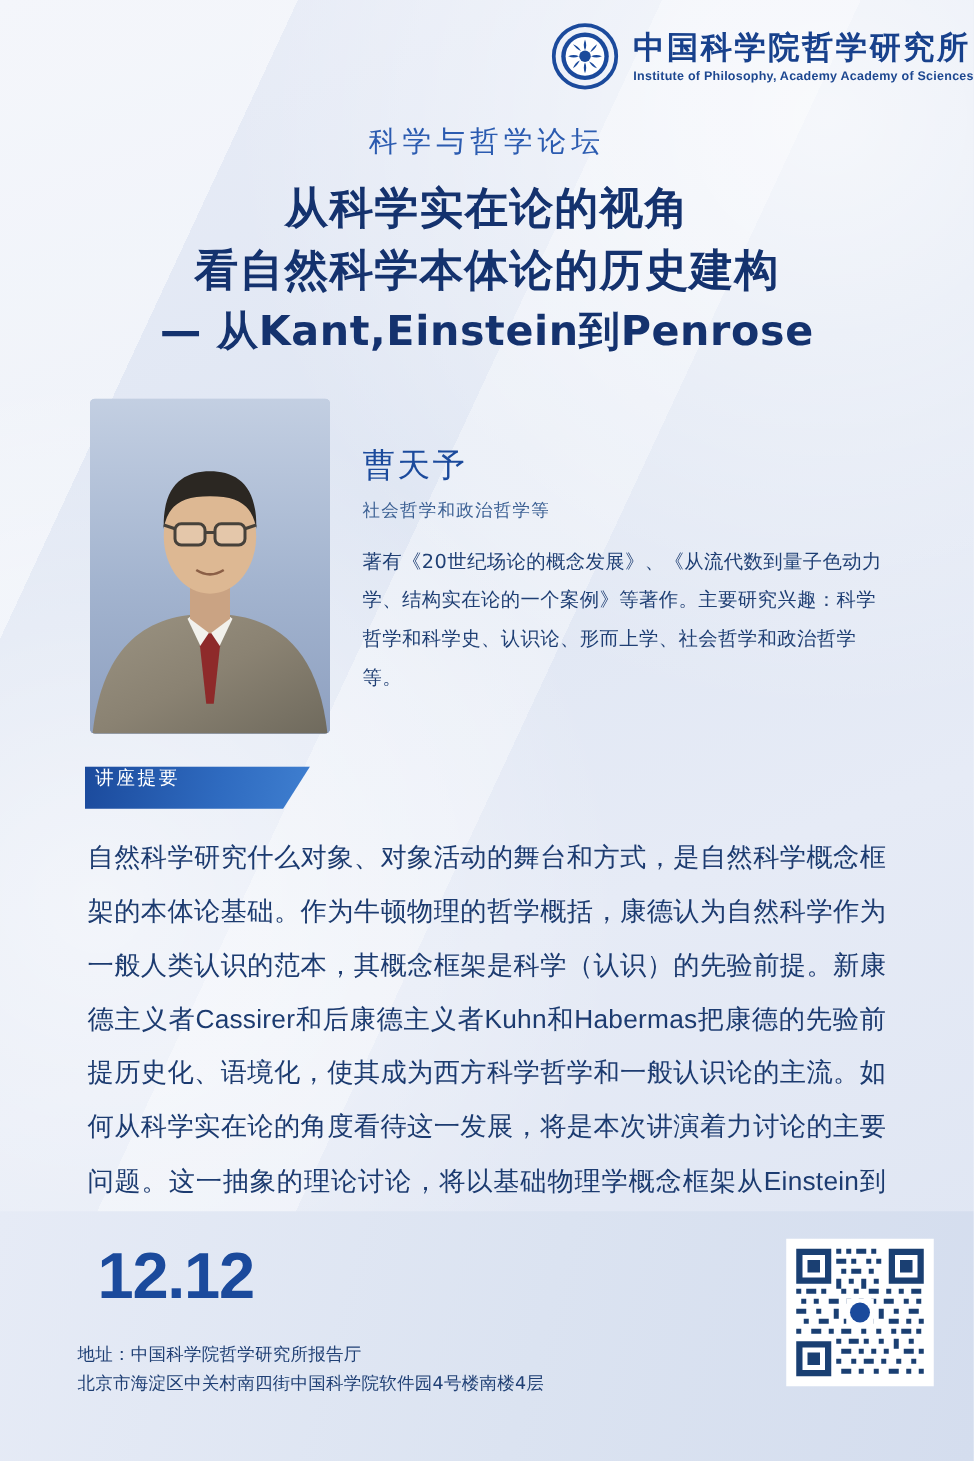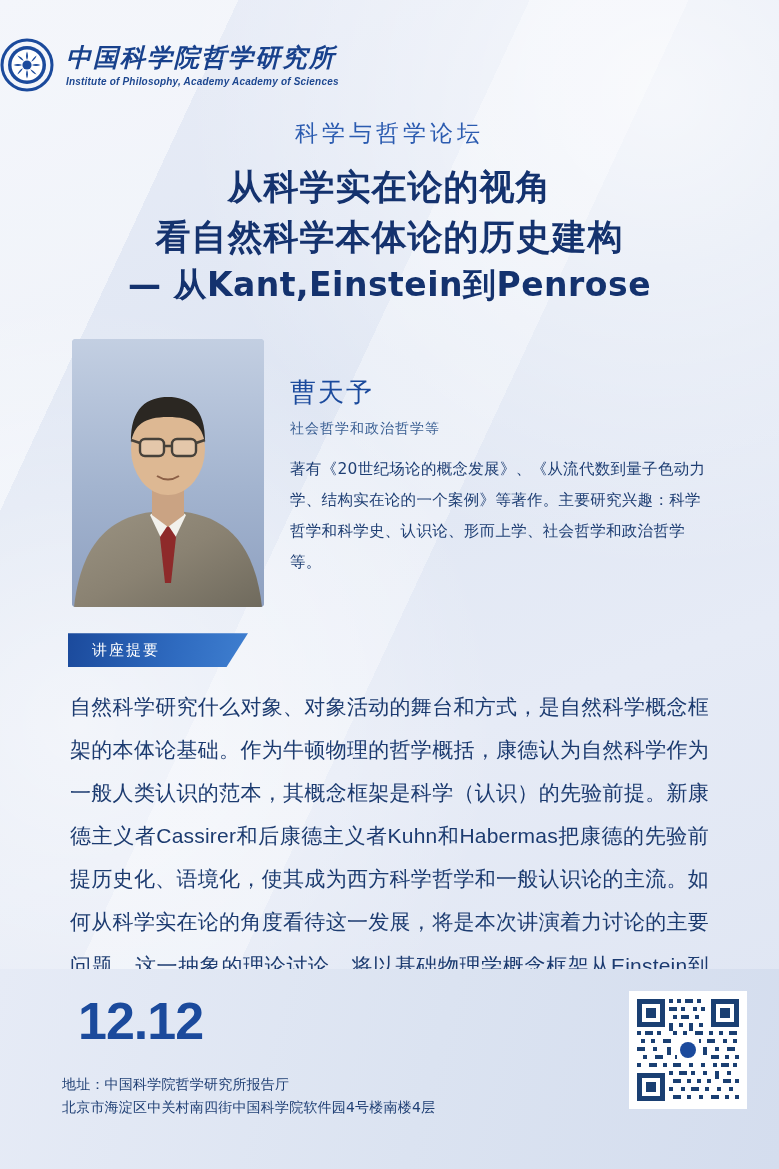--- a/index.html
+++ b/index.html
@@ -30,24 +30,23 @@
     inset: 0;
     background:
       linear-gradient(115deg, rgba(255,255,255,0.5) 0 18%, rgba(255,255,255,0) 18% 40%,
       rgba(255,255,255,0.35) 40% 52%, rgba(255,255,255,0) 52% 100%);
     pointer-events: none;
   }
   .poster > * { position: relative; }
 
   
   .header {
-    padding-top: 38px;
+    padding-top: 18px;
     display: flex;
-    justify-content: flex-start;
-    font-style: italic;
+    justify-content: flex-end;
   }
   .logo-row {
     display: flex;
     align-items: center;
     gap: 12px;
   }
   .logo-mark {
     width: 54px;
     height: 54px;
     flex: 0 0 54px;
@@ -147,22 +146,22 @@
 
   
   .abstract-tag {
     margin-top: 26px;
     margin-left: 68px;
     width: 180px;
     height: 34px;
     background: linear-gradient(100deg, #1b4a9c 0%, #2f6bc0 60%, #3f7fd0 100%);
     clip-path: polygon(0 0, 100% 0, 88% 100%, 0 100%);
     display: flex;
-    align-items: center;
-    padding-left: 24px;
+    align-items: flex-start;
+    padding-left: 8px;
     box-sizing: border-box;
   }
   .abstract-tag span {
     color: #fff;
     font-family: "DejaVu Sans", sans-serif;
     font-size: 15px;
     letter-spacing: 2px;
   }
   .abstract-body {
     margin: 18px 70px 0 70px;

